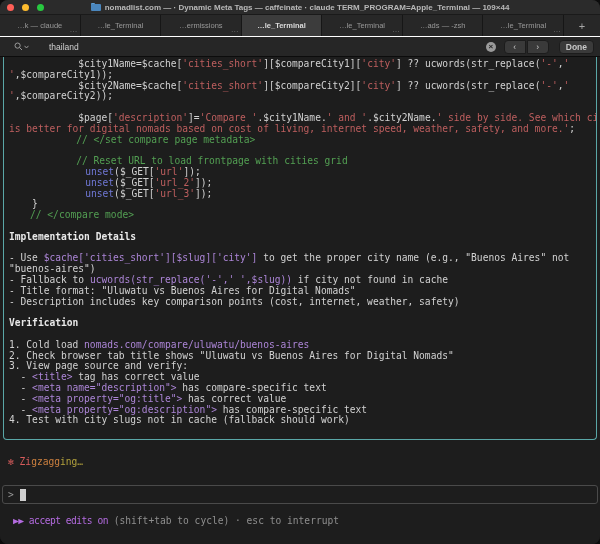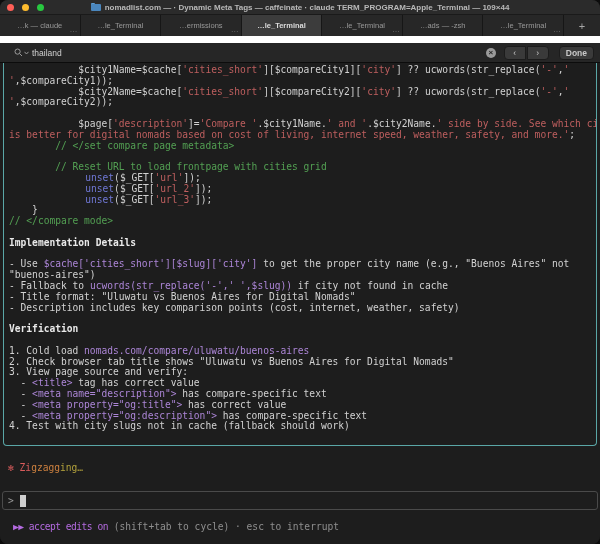--- a/index.html
+++ b/index.html
@@ -14,45 +14,45 @@
   .light{width:7px;height:7px;border-radius:50%;display:block;}
   .light.red{background:#ff5f57;}
   .light.yellow{background:#febc2e;}
   .light.green{background:#28c840;}
   .title-wrap{position:absolute;left:0;right:0;display:flex;justify-content:center;align-items:flex-start;gap:4px;pointer-events:none;}
   .folder{width:10px;height:8px;position:relative;display:inline-block;}
   .folder:before{content:"";position:absolute;left:0;top:0;width:4px;height:2px;background:#5d9cd3;border-radius:1px 1px 0 0;}
   .folder:after{content:"";position:absolute;left:0;top:1px;right:0;bottom:0;background:#4a86bd;border-radius:1px;}
   .titletext{font-size:8px;font-weight:bold;color:#b9b9b9;white-space:nowrap;}
   
-  .tabbar{height:21px;background:#1e1e1e;display:flex;align-items:stretch;border-bottom:7px solid #ffffff;}
+  .tabbar{height:21px;background:#1e1e1e;display:flex;align-items:stretch;border-bottom:1px solid #ffffff;}
   .tab{flex:1 1 0;background:#272727;border-right:1px solid #161616;display:flex;align-items:center;justify-content:center;position:relative;min-width:0;}
   .tab.active{background:#3c3c3c;}
   .tab-label{font-size:7.5px;color:#989898;white-space:nowrap;overflow:hidden;}
   .tab.active .tab-label{color:#dcdcdc;font-weight:bold;}
   .tab-overflow{position:absolute;right:3px;bottom:2px;font-size:8px;color:#7a7a7a;letter-spacing:-1px;}
   .tab-plus{flex:0 0 36px;background:#272727;display:flex;align-items:center;justify-content:center;color:#a8a8a8;font-size:11px;}
   
   .searchbar{height:19px;background:#262626;display:flex;align-items:center;border-bottom:1px solid #0c0c0c;padding:0 6px;gap:4px;}
-  .search-field{flex:1;display:flex;align-items:center;gap:3px;padding-left:8px;}
+  .search-field{flex:1;display:flex;align-items:center;gap:20px;padding-left:8px;}
   .mag{display:flex;align-items:center;gap:1px;}
   .search-text{font-size:8.5px;color:#d0d0d0;}
   .clear-btn{width:10px;height:10px;border-radius:50%;background:#9a9a9a;color:#262626;font-size:8px;line-height:10px;text-align:center;font-weight:bold;margin-right:4px;}
   .navseg{display:flex;gap:1px;}
   .sbtn{background:#3a3a3a;border:1px solid #1c1c1c;border-radius:4px;color:#c8c8c8;font-size:8.5px;height:12px;display:flex;align-items:center;justify-content:center;padding:0 4px;}
   .sbtn.prev{border-radius:4px 0 0 4px;width:12px;}
   .sbtn.next{border-radius:0 4px 4px 0;width:12px;}
   .sbtn.done{margin-left:6px;font-weight:bold;padding:0 6px;}
   
   .terminal{position:relative;background:#1d1d1d;height:489px;font-family:"DejaVu Sans Mono","Liberation Mono",monospace;font-size:9.6px;}
   .code-box{position:absolute;top:0;left:3px;right:3px;height:383px;border:1px solid #5aa7a7;border-top:none;border-radius:0 0 4px 4px;padding:2px 2px 0 5px;overflow:hidden;box-sizing:border-box;}
   .line{min-height:10.8px;line-height:10.8px;white-space:pre;}
   .c-fg{color:#d2d2d2;}
   .c-str{color:#bf5f5f;}
-  .c-com{color:#53a053;}
+  .c-com{color:#53a053;margin-left:21px;}
   .c-kw{color:#7078d6;margin-left:30px;}
   .c-code{color:#ad86d8;}
   .c-bold{color:#e9e9e9;font-weight:bold;}
   .c-spin1{color:#d95c5c;}
   .c-spin2{color:#cd803f;}
   .c-spin3{color:#b3a23c;}
   .c-accent{color:#b46be0;}
   .c-dim{color:#8f8f8f;}
   .spinner{position:absolute;top:399px;left:8px;line-height:11px;white-space:pre;}
   .input-box{position:absolute;top:428px;left:2px;right:2px;height:19px;border:1px solid #4a4a4a;border-radius:3px;display:flex;align-items:center;padding-left:5px;box-sizing:border-box;}

